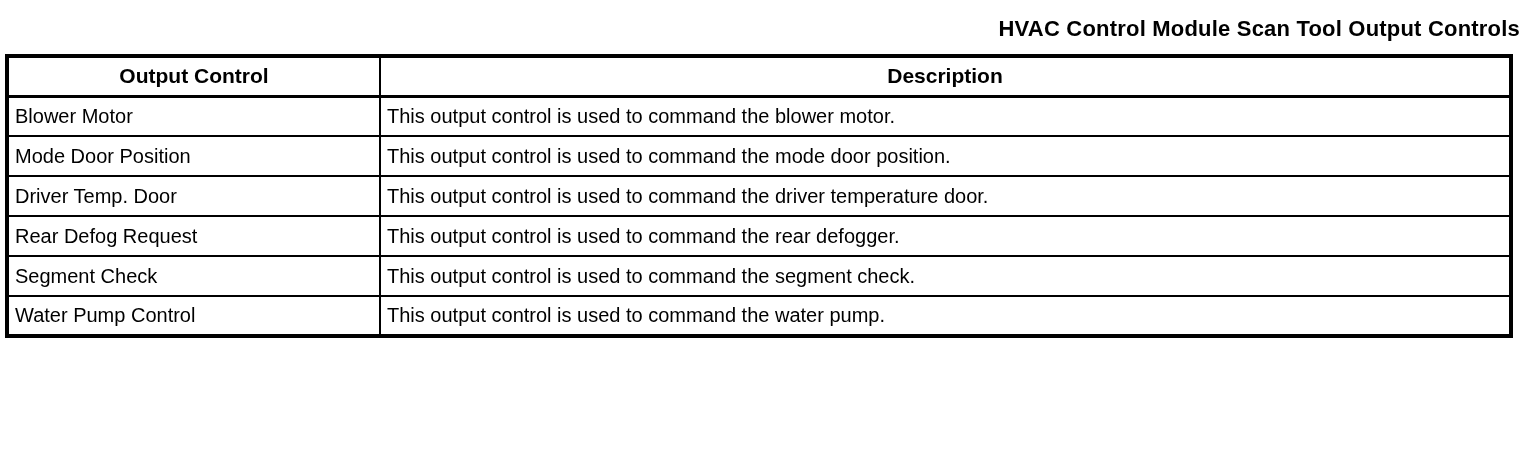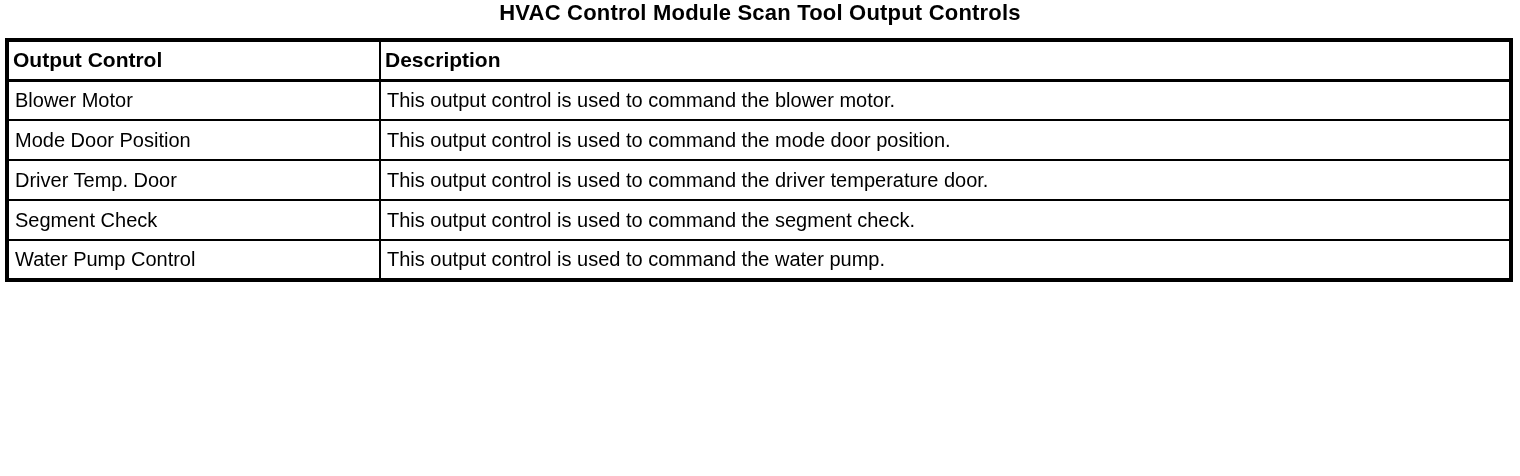--- a/index.html
+++ b/index.html
@@ -11,46 +11,46 @@
     color: #000000;
   }
   .page {
     position: relative;
     width: 1520px;
     height: 476px;
     background: #ffffff;
     overflow: hidden;
   }
   .title {
-    text-align: center;
+    text-align: right;
     font-weight: bold;
     font-size: 22px;
     line-height: 26px;
-    padding-top: 0;
+    padding-top: 16px;
     letter-spacing: 0.2px;
   }
   table.output-table {
     border-collapse: collapse;
     table-layout: fixed;
     width: 1508px;
     margin: 12px 0 0 5px;
     border: 4px solid #000000;
   }
   table.output-table th,
   table.output-table td {
     border: 2px solid #000000;
     vertical-align: middle;
     overflow: hidden;
     white-space: nowrap;
   }
   table.output-table th {
     height: 40px;
     font-size: 21px;
     font-weight: bold;
-    text-align: left;
+    text-align: center;
     border-bottom-width: 3px;
     padding: 0 4px;
   }
   table.output-table td {
     height: 40px;
     font-size: 20px;
     font-weight: normal;
     text-align: left;
     padding: 0 6px;
     margin-left: 17px;
@@ -82,20 +82,24 @@
     <td>This output control is used to command the mode door position.</td>
   </tr>
 
   <tr>
     <td>Driver Temp. Door</td>
     <td>This output control is used to command the driver temperature door.</td>
   </tr>
 
 
 
+  <tr>
+    <td>Rear Defog Request</td>
+    <td>This output control is used to command the rear defogger.</td>
+  </tr>
 
 
   <tr>
     <td>Segment Check</td>
     <td>This output control is used to command the segment check.</td>
   </tr>
 
   <tr>
     <td>Water Pump Control</td>
     <td>This output control is used to command the water pump.</td>

